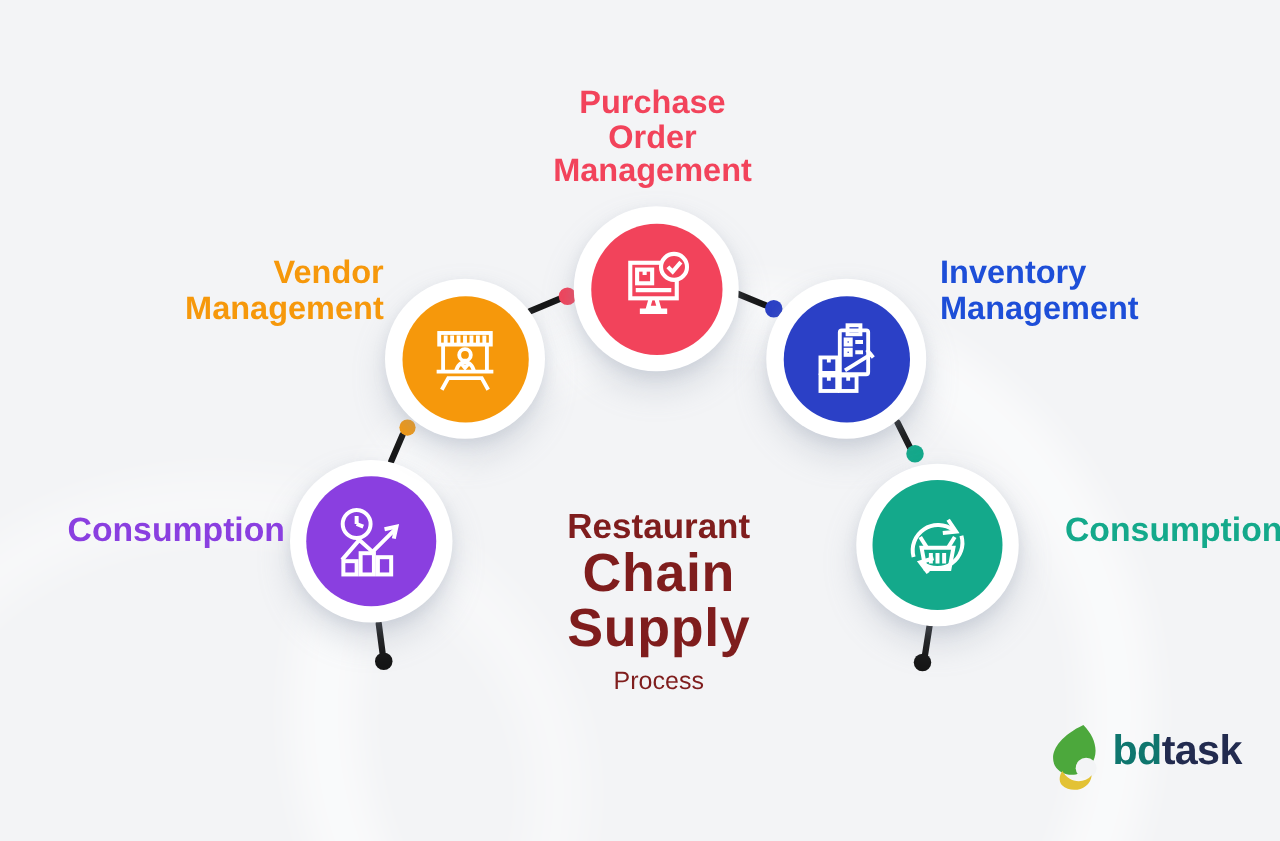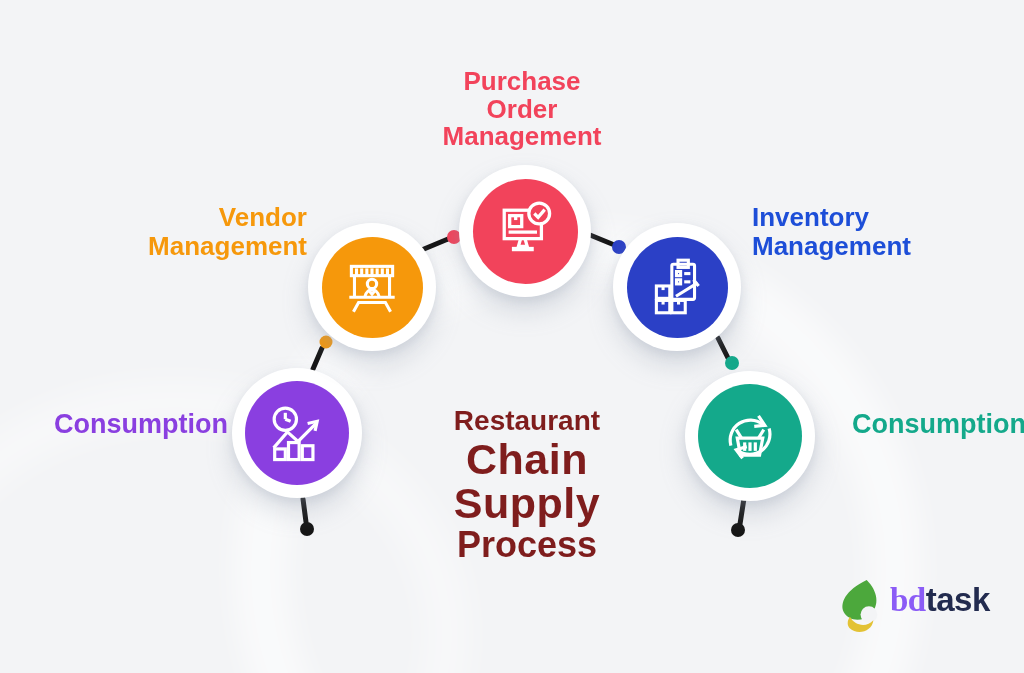--- a/index.html
+++ b/index.html
@@ -43,27 +43,27 @@
   .label-forecasting{left:40px;top:410px;width:188px;text-align:right;font-size:27px;color:#8a3fe0;}
   .label-vendor{left:117px;top:203px;width:190px;text-align:right;font-size:26px;color:#f6980b;}
   .label-purchase{left:392px;top:68px;width:260px;text-align:center;font-size:26px;color:#f2435b;line-height:27.5px;}
   .label-inventory{left:752px;top:203px;width:220px;text-align:left;font-size:26px;color:#1d4ed8;}
   .label-consumption{left:828px;top:410px;width:190px;text-align:left;font-size:27px;color:#14a98b;margin-left:24px;}
   .node-label span{display:block;}
 
   .center-title{position:absolute;left:407px;top:370px;width:240px;text-align:center;color:#7f1d1d;margin-top:35px;}
   .center-title .t-top{font-size:28px;font-weight:600;line-height:32px;}
   .center-title .t-main{font-size:43px;font-weight:bold;line-height:44px;letter-spacing:0.5px;}
-  .center-title .t-bottom{font-size:36px;font-weight:bold;line-height:40px;}
+  .center-title .t-bottom{font-size:20px;font-weight:normal;line-height:40px;}
 
   .logo{position:absolute;left:835px;top:580px;display:flex;align-items:flex-start;}
   .logo-mark{width:50px;height:58px;margin-right:5px;}
   .logo-text-col{padding-top:3px;}
   .logo-word{font-size:33px;font-weight:bold;line-height:34px;letter-spacing:-0.5px;}
-  .logo-word .lg-green{color:#8b5cf6;font-family:Liberation Serif, serif;}
+  .logo-word .lg-green{color:#0f766e;}
   .logo-word .lg-dark{color:#222b4f;}
   .logo-tagline{font-size:10px;color:#8c9097;margin-top:1px;letter-spacing:0.3px;}
 </style>
 </head>
 <body>
 
 <div class="canvas">
 
   <div class="swoosh"></div>
   <div class="swoosh2"></div>

